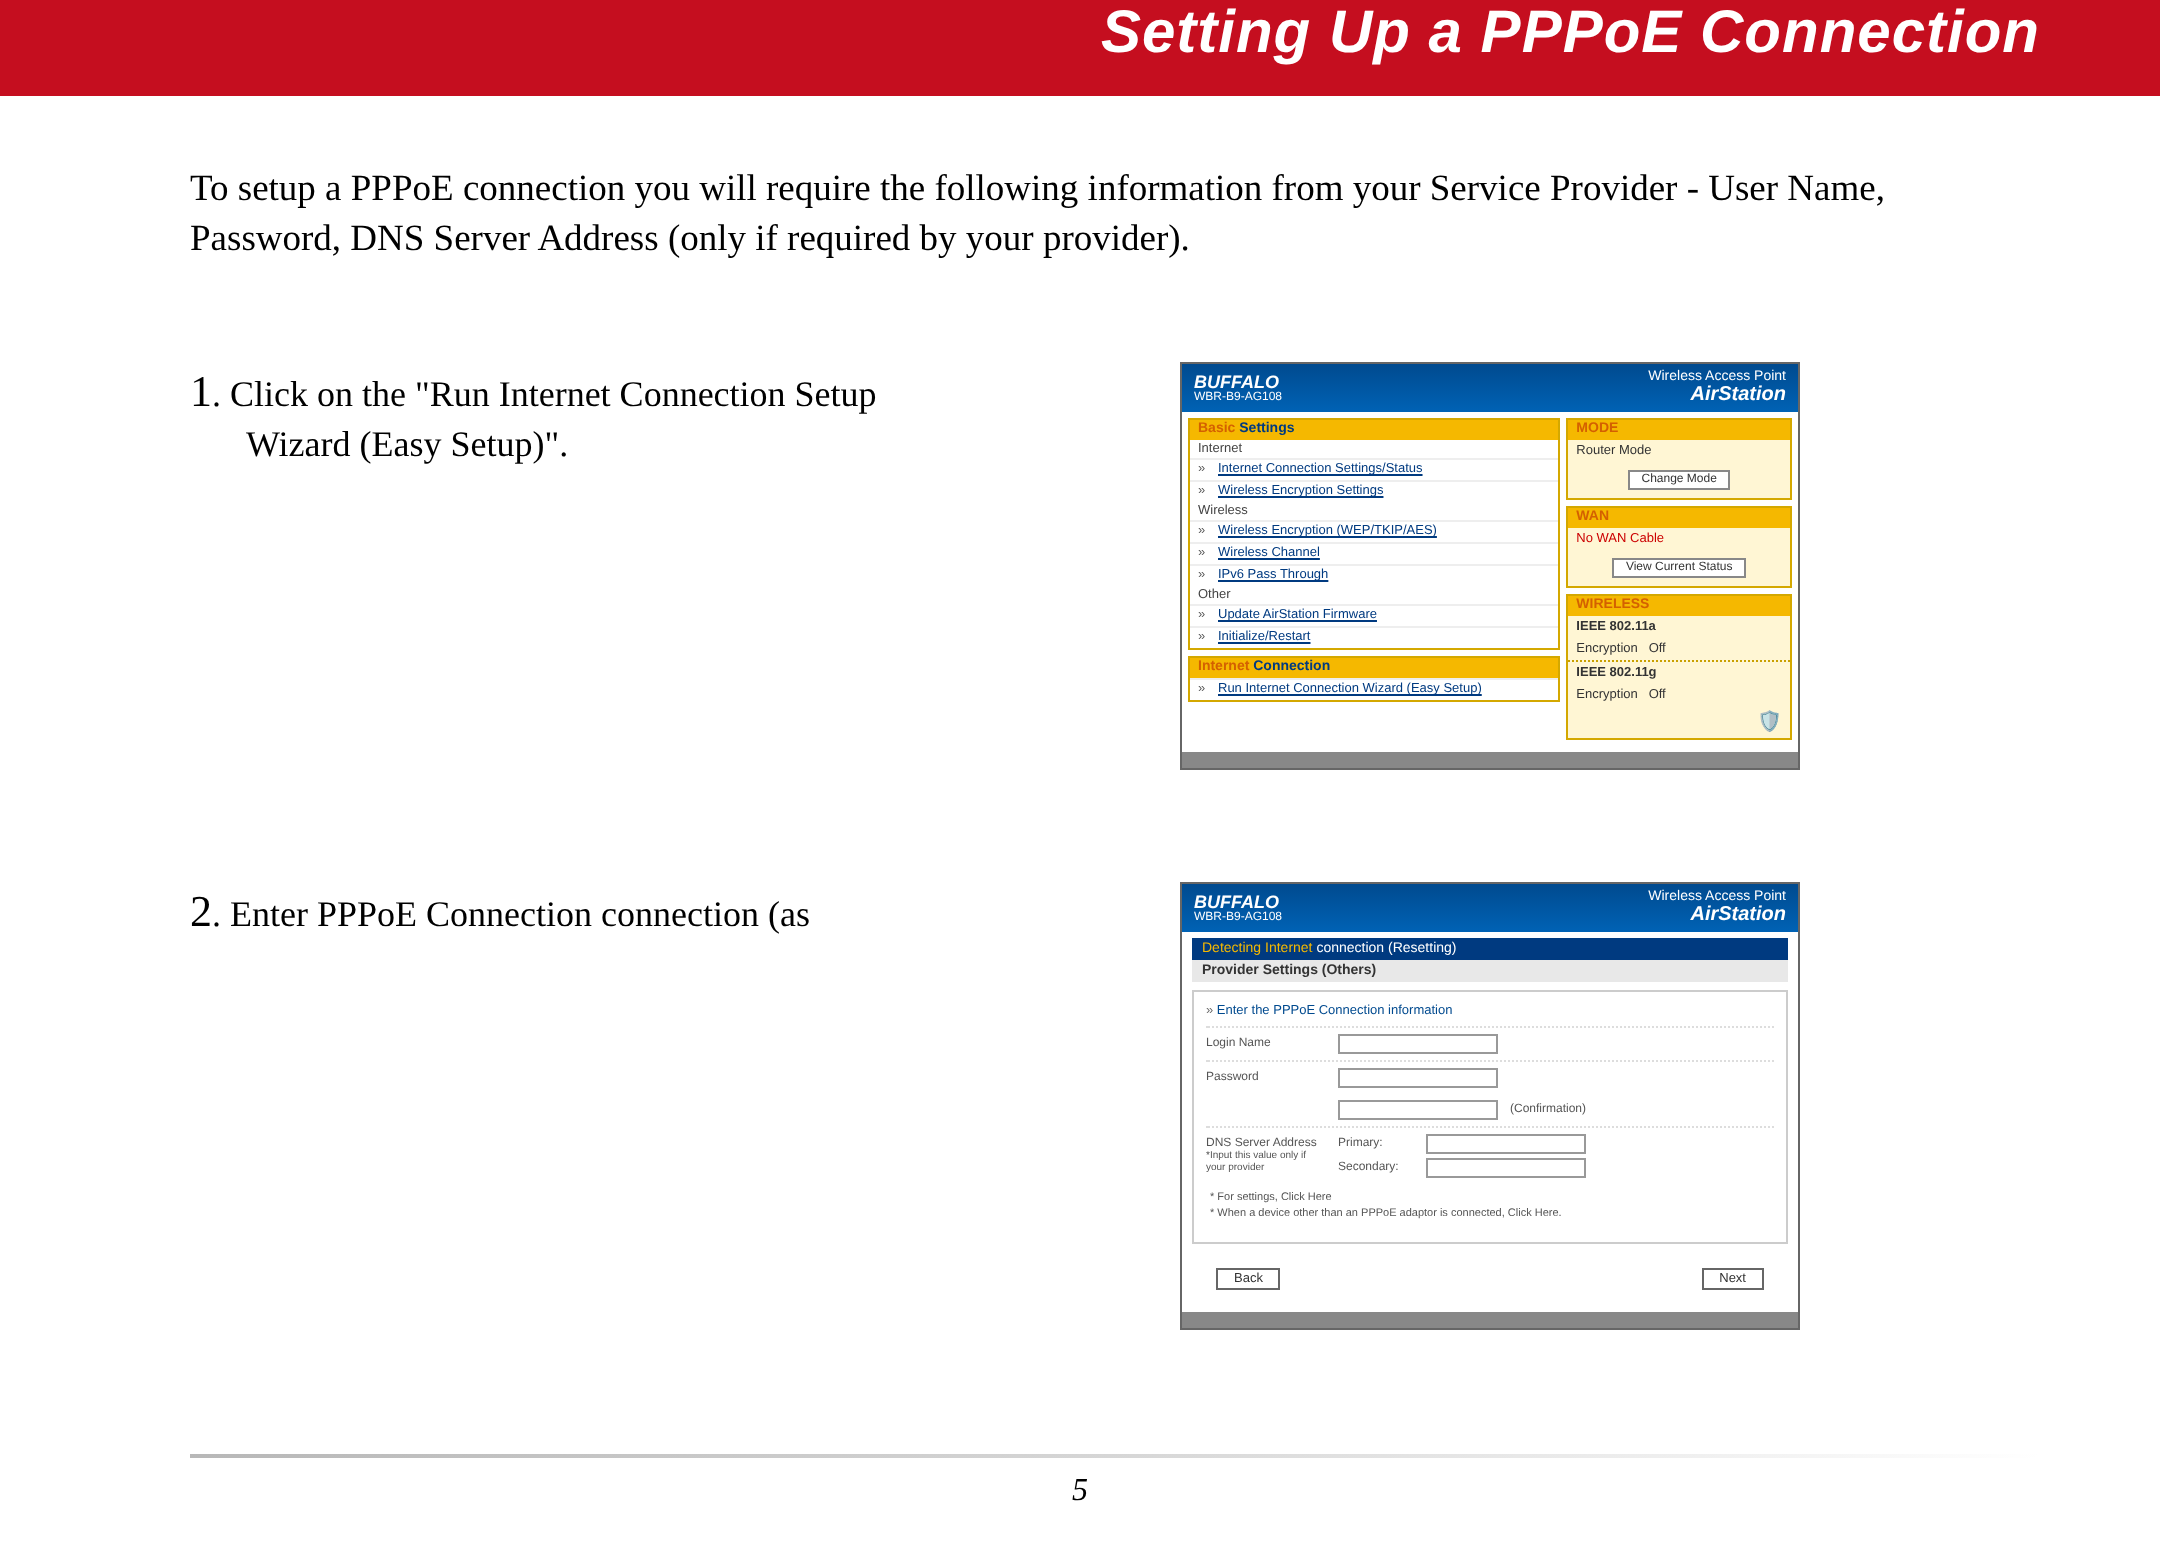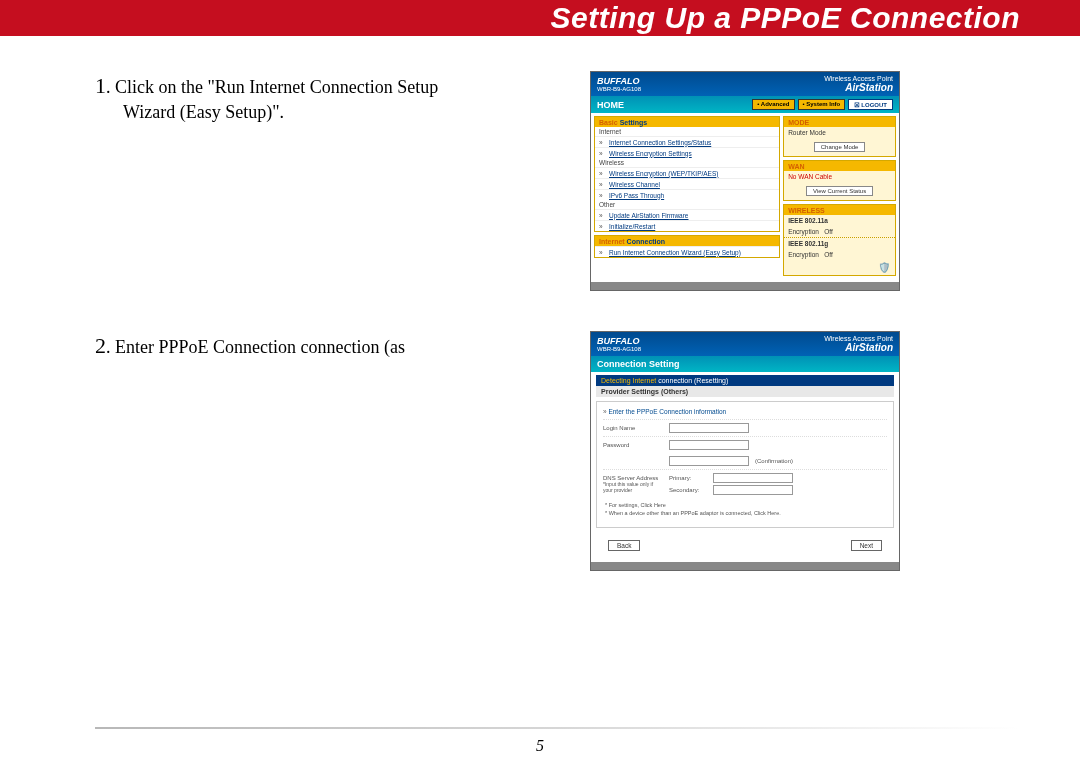--- a/index.html
+++ b/index.html
@@ -5,24 +5,24 @@
   * { box-sizing: border-box; margin: 0; padding: 0; }
   body {
     width: 1080px;
     height: 771px;
     font-family: Georgia, 'Times New Roman', serif;
     background: #fff;
     position: relative;
   }
   .header-bar {
     width: 100%;
-    height: 36px;
+    height: 48px;
     background: #c50e1f;
     display: flex;
-    align-items: center;
+    align-items: flex-start;
     justify-content: flex-end;
     padding-right: 60px;
   }
   .header-title {
     color: #fff;
     font-family: 'Century Gothic', 'Futura', Arial, sans-serif;
     font-weight: bold;
     font-style: italic;
     font-size: 30px;
     letter-spacing: 0.5px;
@@ -228,45 +228,38 @@
   }
 </style>
 </head>
 <body>
 
 <div class="header-bar">
   <div class="header-title">Setting Up a PPPoE Connection</div>
 </div>
 
 <div class="content">
+  <p class="intro-text">To setup a PPPoE connection you will require the following information from your Service Provider - User Name, Password, DNS Server Address (only if required by your provider).</p>
 
   <div class="steps">
 
     <div class="step">
       <div class="step-text">
         <span class="num">1</span><span>. Click on the "Run Internet Connection Setup</span>
         <span class="step-indent">Wizard (Easy Setup)".</span>
       </div>
       <div class="step-image">
         <div class="s1-top">
           <div>
             <div class="s1-brand">BUFFALO</div>
             <div style="font-size:6px;">WBR-B9-AG108</div>
           </div>
           <div class="s1-right">
             <div>Wireless Access Point</div>
             <b>AirStation</b>
-          </div>
-        </div>
-        <div class="s1-nav">
-          <span class="s1-home">HOME</span>
-          <div class="s1-btns">
-            <span class="s1-btn">• Advanced</span>
-            <span class="s1-btn">• System Info</span>
-            <span class="s1-logout">☒ LOGOUT</span>
           </div>
         </div>
         <div class="s1-body">
           <div class="s1-left">
             <div class="s1-panel">
               <div class="s1-phead"><span class="orange">Basic</span><span> Settings</span></div>
               <div class="s1-sub">Internet</div>
               <div class="s1-prow">Internet Connection Settings/Status</div>
               <div class="s1-prow">Wireless Encryption Settings</div>
               <div class="s1-sub">Wireless</div>
@@ -314,23 +307,20 @@
       <div class="step-image s2">
         <div class="s1-top">
           <div>
             <div class="s1-brand">BUFFALO</div>
             <div style="font-size:6px;">WBR-B9-AG108</div>
           </div>
           <div class="s1-right">
             <div>Wireless Access Point</div>
             <b>AirStation</b>
           </div>
-        </div>
-        <div class="s1-nav">
-          <span class="s1-home">Connection Setting</span>
         </div>
         <div class="s2-body">
           <div class="s2-dethead"><span class="orange">Detecting Internet</span><span> connection (Resetting)</span></div>
           <div class="s2-subhead">Provider Settings (Others)</div>
           <div class="s2-form">
             <div class="s2-form-head">Enter the PPPoE Connection information</div>
             <div class="s2-frow">
               <div class="s2-flabel">Login Name</div>
               <div class="s2-finput"></div>
             </div>

